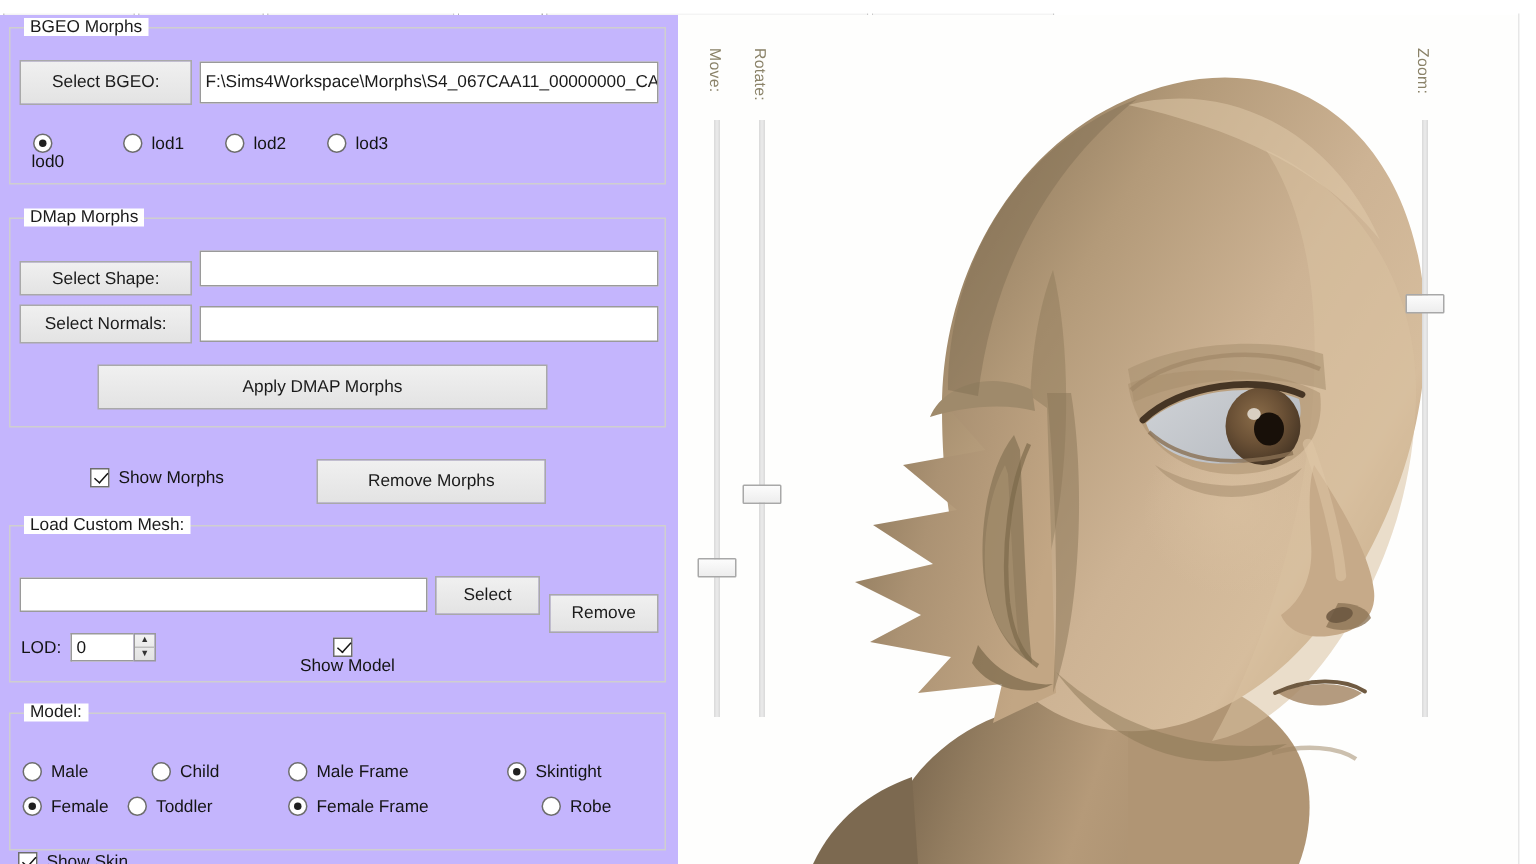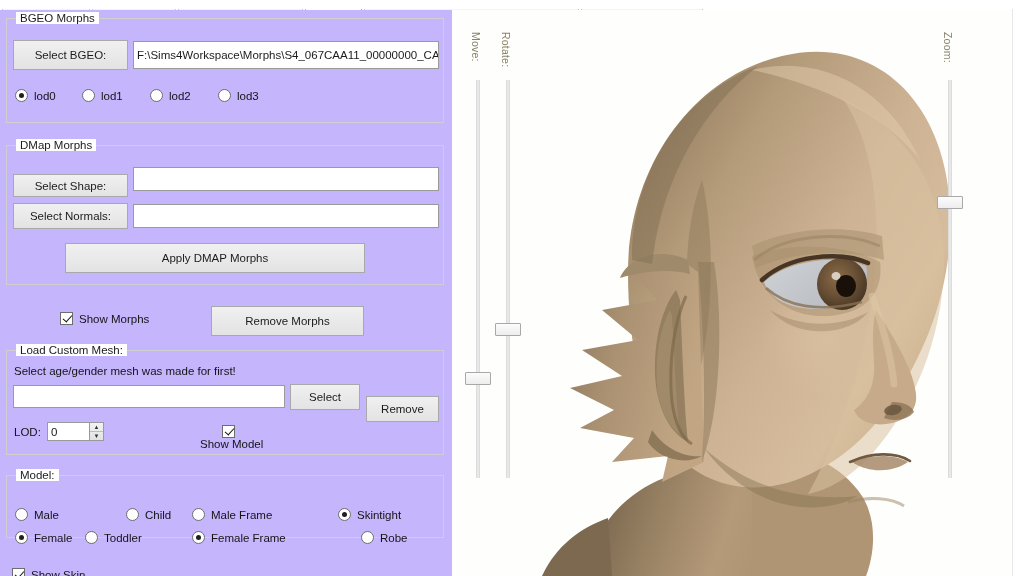--- a/index.html
+++ b/index.html
@@ -213,21 +213,21 @@
 
   <div id="leftpanel">
 
     <div class="groupbox" style="left:6px; top:8px; width:438px; height:105px;">
       <div class="gb-title">BGEO Morphs</div>
 
       <div class="btn" style="position:absolute; left:6px; top:21px; width:115px; height:30px;">Select BGEO:</div>
 
       <div class="tbox" style="position:absolute; left:126px; top:22px; width:306px; height:28px;">F:\Sims4Workspace\Morphs\S4_067CAA11_00000000_CA6</div>
 
-      <div class="radio-row" style="left:8px; top:70px;">
+      <div class="radio-row" style="left:8px; top:70px;flex-direction:column;">
         <span class="rdo on"></span>
         <span class="rlabel">lod0</span>
       </div>
       <div class="radio-row" style="left:75px; top:70px;">
         <span class="rdo"></span>
         <span class="rlabel">lod1</span>
       </div>
       <div class="radio-row" style="left:143px; top:70px;">
         <span class="rdo"></span>
         <span class="rlabel">lod2</span>
@@ -252,21 +252,20 @@
 
     <div class="chk-row" style="left:60px; top:302px;">
       <span class="cbx on"></span>
       <span class="clabel">Show Morphs</span>
     </div>
     <div class="btn" style="position:absolute; left:211px; top:296px; width:153px; height:30px;">Remove Morphs</div>
 
     <div class="groupbox" style="left:6px; top:340px; width:438px; height:105px;">
       <div class="gb-title">Load Custom Mesh:</div>
 
-      <div class="static-text" style="left:7px; top:14px;">Select age/gender mesh was made for first!</div>
 
       <div class="tbox" style="position:absolute; left:6px; top:34px; width:272px; height:23px;"></div>
 
       <div class="btn" style="position:absolute; left:283px; top:33px; width:70px; height:26px;">Select</div>
       <div class="btn" style="position:absolute; left:359px; top:33px; width:73px; height:26px;margin-top:12px;">Remove</div>
 
       <div class="static-text" style="left:7px; top:75px;">LOD:</div>
 
       <div class="spin-wrap" style="left:40px; top:71px;">
         <div class="spin-box">0</div>
@@ -275,33 +274,33 @@
           <div>▼</div>
         </div>
       </div>
 
       <div class="chk-row" style="left:187px; top:74px;flex-direction:column;">
         <span class="cbx on"></span>
         <span class="clabel">Show Model</span>
       </div>
     </div>
 
-    <div class="groupbox" style="left:6px; top:465px; width:438px; height:63px;">
+    <div class="groupbox" style="left:6px; top:465px; width:438px; height:92px;">
       <div class="gb-title">Model:</div>
 
       <div class="radio-row" style="left:8px; top:32px;">
         <span class="rdo"></span>
         <span class="rlabel">Male</span>
       </div>
       <div class="radio-row" style="left:8px; top:55px;">
         <span class="rdo on"></span>
         <span class="rlabel">Female</span>
       </div>
 
-      <div class="radio-row" style="left:86px; top:32px;padding-left:33px;">
+      <div class="radio-row" style="left:61px; top:32px;padding-left:33px;">
         <span class="rdo"></span>
         <span class="rlabel">Child</span>
       </div>
       <div class="radio-row" style="left:78px; top:55px;">
         <span class="rdo"></span>
         <span class="rlabel">Toddler</span>
       </div>
 
       <div class="radio-row" style="left:185px; top:32px;">
         <span class="rdo"></span>

